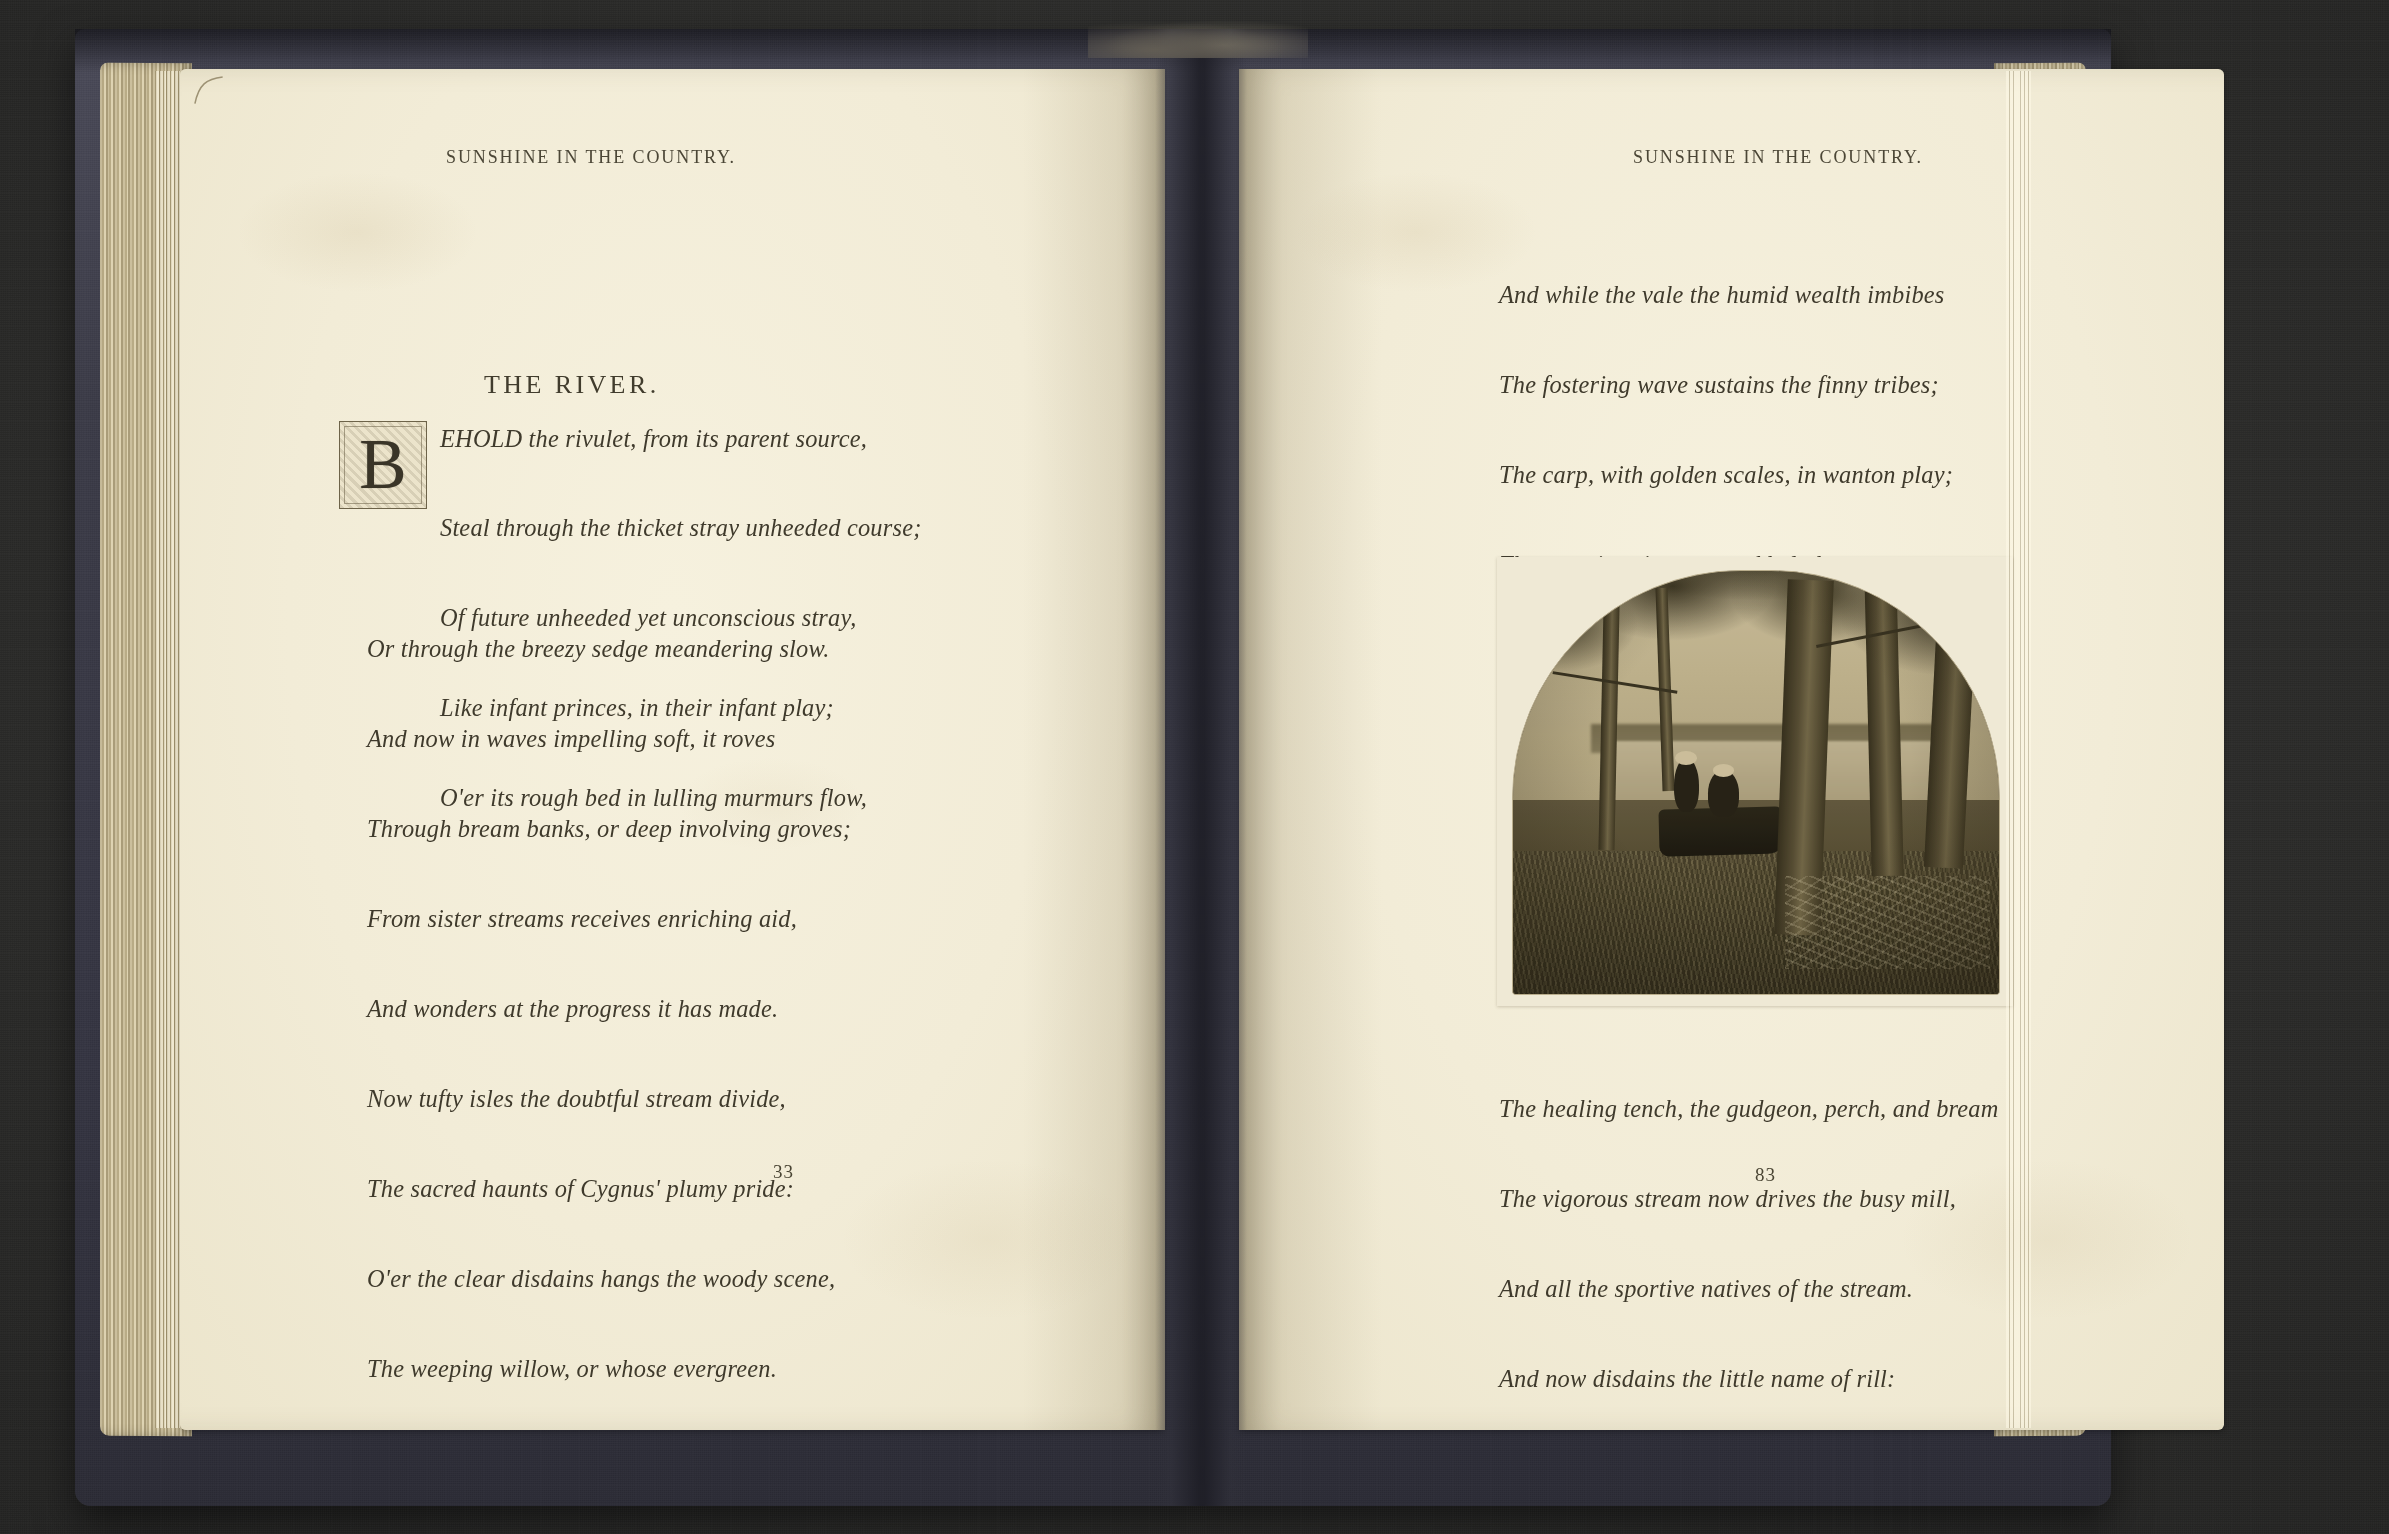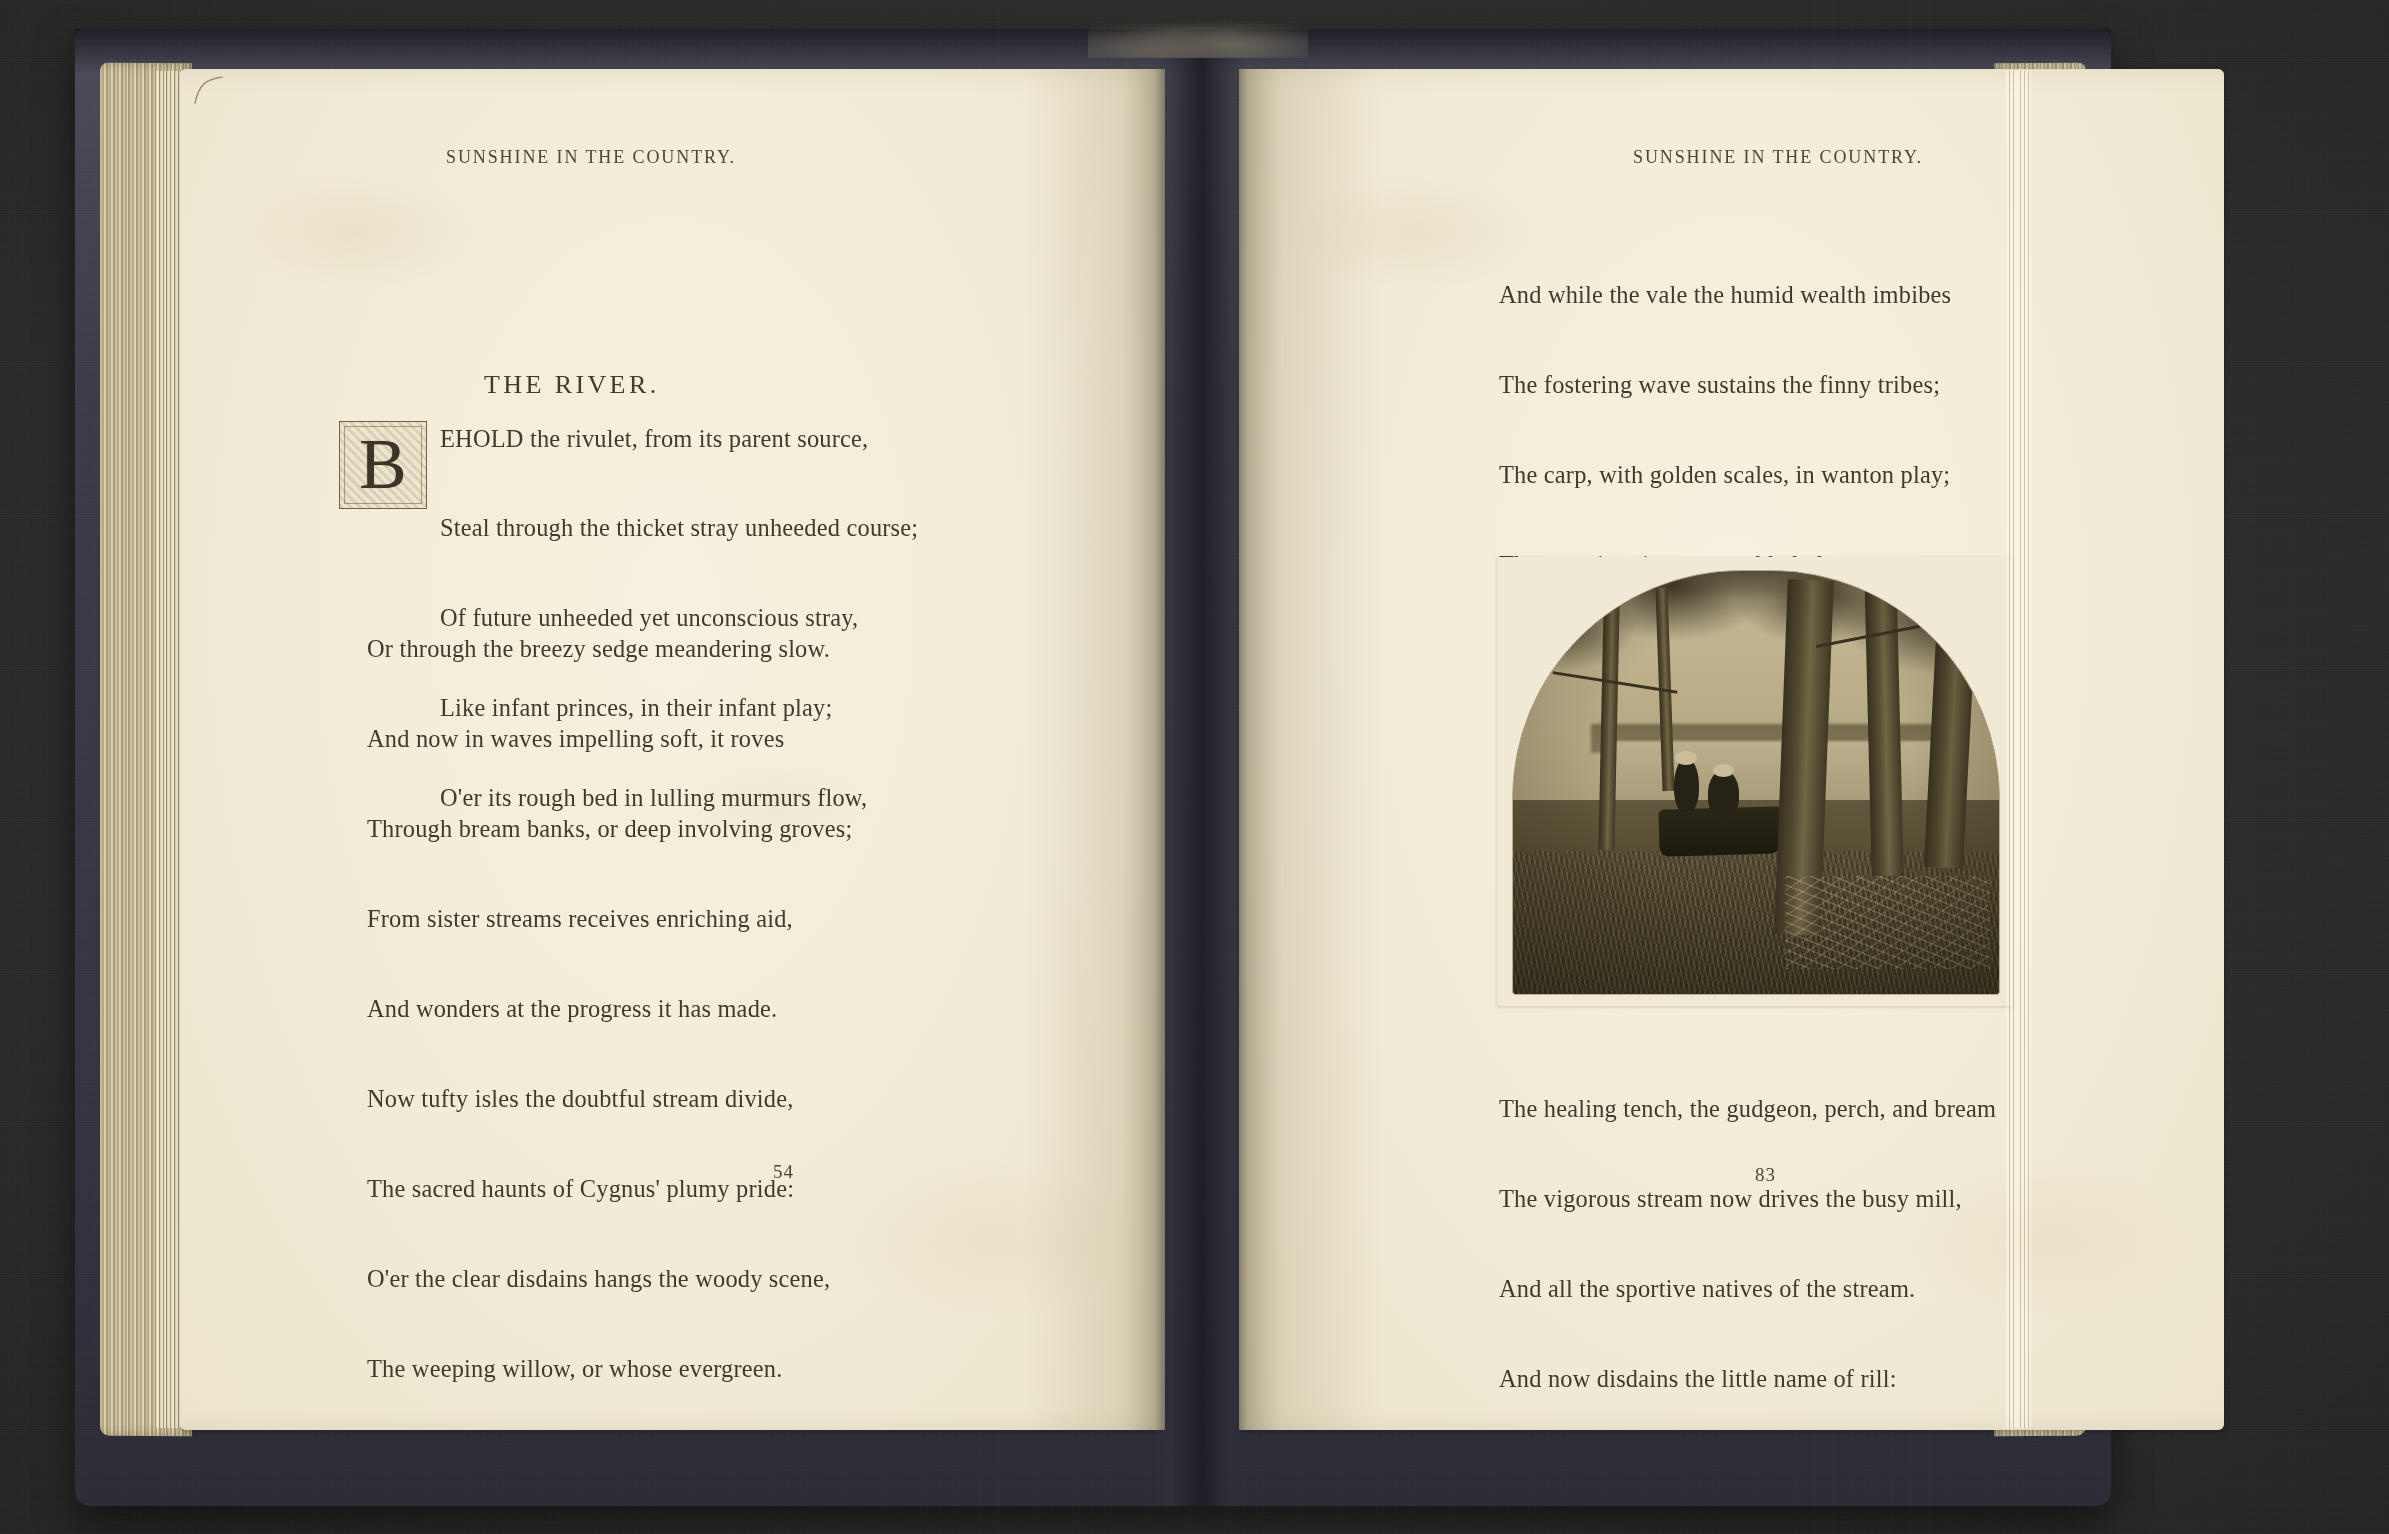--- a/index.html
+++ b/index.html
@@ -197,20 +197,21 @@
   }
 
   .verse {
     position: absolute;
     font-family: "Liberation Serif", serif;
     font-size: 24.4px;
     line-height: 30px;
     color: #3f3a2c;
     white-space: pre;
     letter-spacing: 0.2px;
+    font-style: italic;
   }
   .verse .flush {
     display: block;
   }
 
   
   .dropcap {
     position: absolute;
     width: 88px;
     height: 88px;
@@ -443,21 +444,21 @@
         
         
         
         
         
         
         
         
       </div>
 
-      <div class="folio" style="left: 593px; top: 1092px;">54</div>
+      <div class="folio" style="left: 593px; top: 1092px;">33</div>
     </div>
 
     <div class="page page-right">
       <div class="foxing"></div>
 
       <div class="running-head" style="left: 394px; top: 78px;">SUNSHINE IN THE COUNTRY.</div>
 
       <div class="verse" style="left: 260px; top: 151px;">
         <span class="flush">And while the vale the humid wealth imbibes</span>
         <span class="flush">The fostering wave sustains the finny tribes;</span>

